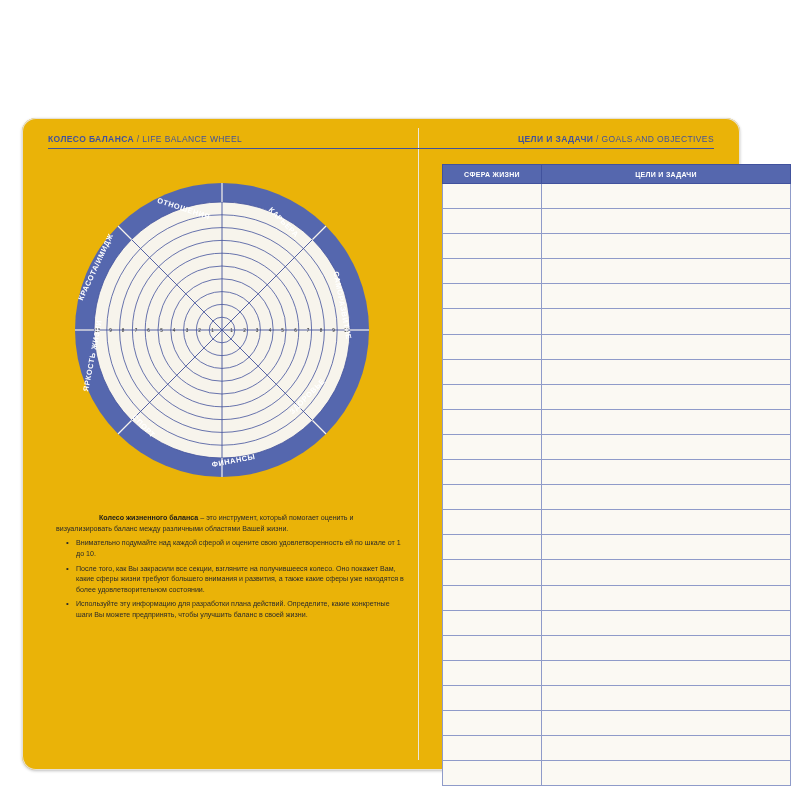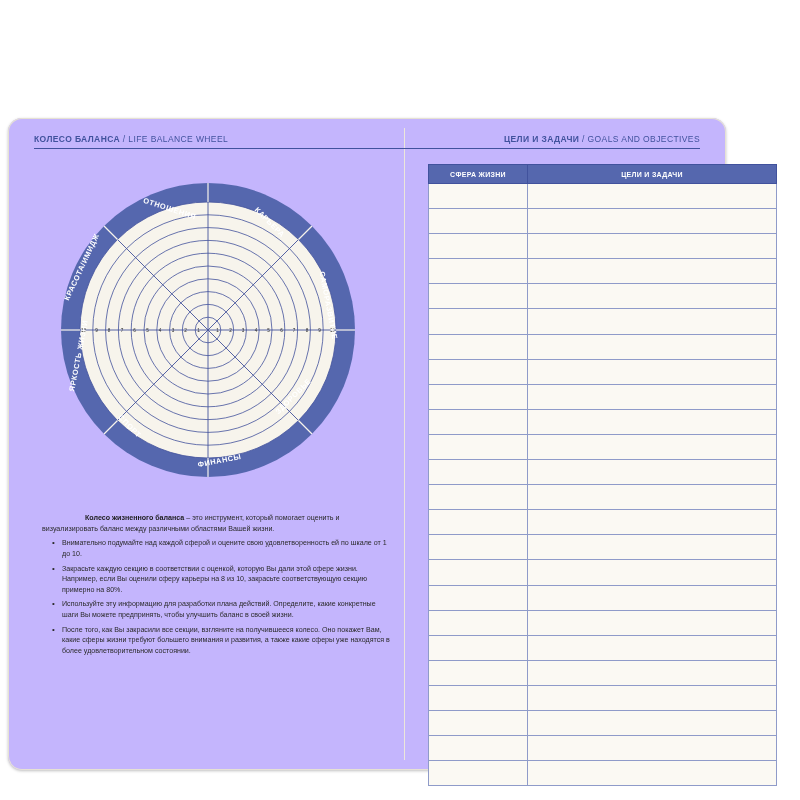--- a/index.html
+++ b/index.html
@@ -13,25 +13,25 @@
   #page {
     position: relative;
     width: 800px;
     height: 800px;
     background: #ffffff;
     overflow: hidden;
   }
   
   .spread {
     position: absolute;
-    left: 8px;
+    left: 22px;
     top: 118px;
     width: 718px;
     height: 652px;
-    background: #c4b5fd;
+    background: #eab308;
     border-radius: 14px;
     box-shadow: 0 1px 3px rgba(0,0,0,0.25);
   }
   .spread-inner {
     position: absolute;
     left: 0; top: 0; right: 0; bottom: 0;
     border-radius: 14px;
     box-shadow: inset 0 0 0 1px #e6e1d4;
   }
   .gutter {
@@ -226,23 +226,22 @@
         </g>
       </svg>
     </div>
 
     <div class="desc">
       <p class="lead">
         <b>Колесо жизненного баланса</b><span> – это инструмент, который помогает оценить и визуализировать баланс между различными областями Вашей жизни.</span>
       </p>
       <ul>
         <li>Внимательно подумайте над каждой сферой и оцените свою удовлетворенность ей по шкале от 1 до 10.</li>
-        <li>Закрасьте каждую секцию в соответствии с оценкой, которую Вы дали этой сфере жизни. Например, если Вы оценили сферу карьеры на 8 из 10, закрасьте соответствующую секцию примерно на 80%.</li>
+        <li>После того, как Вы закрасили все секции, взгляните на получившееся колесо. Оно покажет Вам, какие сферы жизни требуют большего внимания и развития, а также какие сферы уже находятся в более удовлетворительном состоянии.</li>
         <li>Используйте эту информацию для разработки плана действий. Определите, какие конкретные шаги Вы можете предпринять, чтобы улучшить баланс в своей жизни.</li>
-        <li>После того, как Вы закрасили все секции, взгляните на получившееся колесо. Оно покажет Вам, какие сферы жизни требуют большего внимания и развития, а также какие сферы уже находятся в более удовлетворительном состоянии.</li>
       </ul>
     </div>
 
     <table class="tbl">
       <thead>
         <tr>
           <th class="c1">СФЕРА ЖИЗНИ</th>
           <th class="c2">ЦЕЛИ И ЗАДАЧИ</th>
         </tr>
       </thead>

